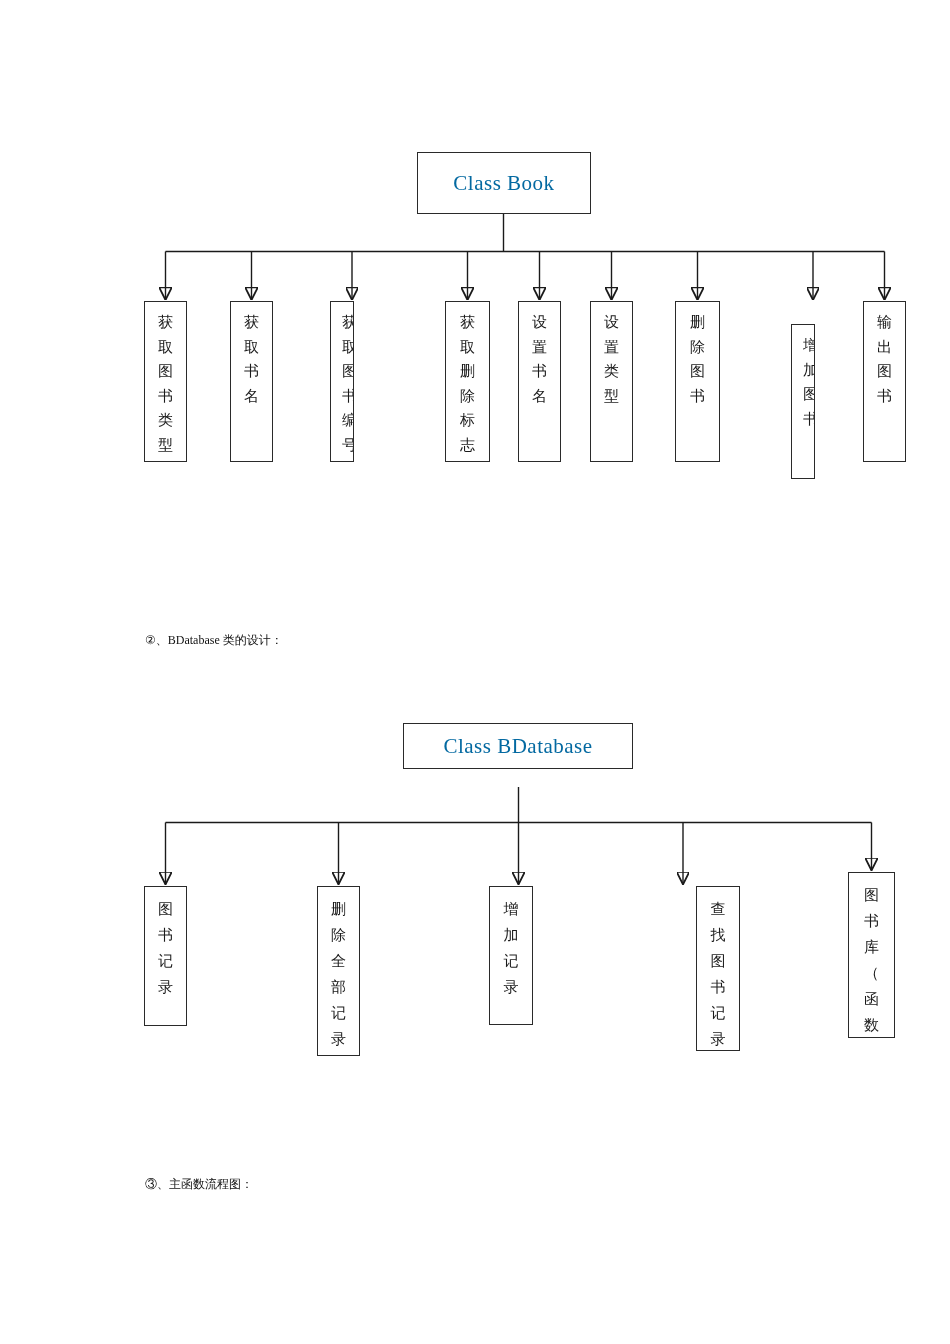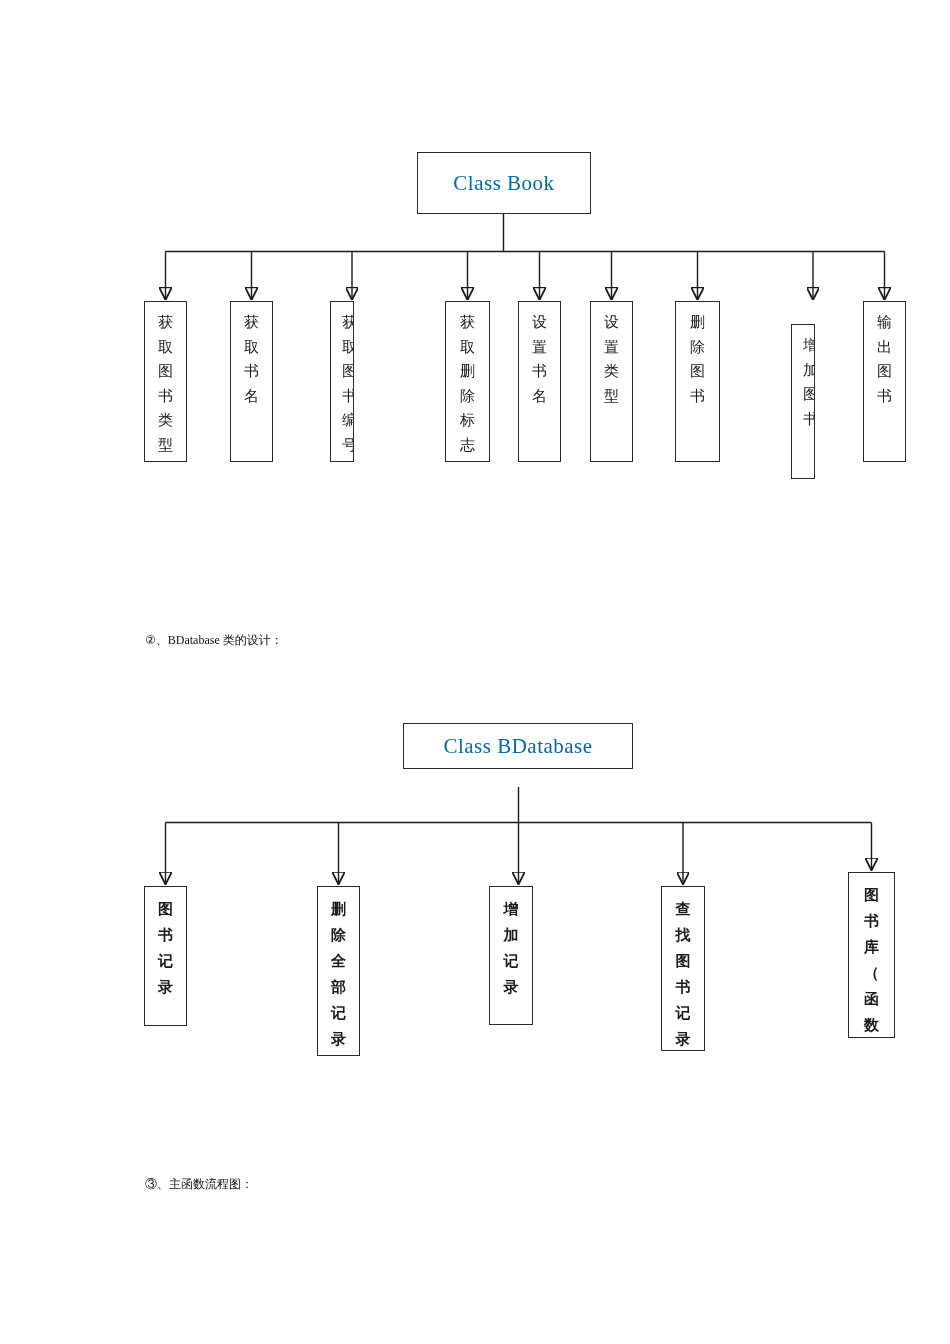--- a/index.html
+++ b/index.html
@@ -41,21 +41,21 @@
     border: 1.2px solid #2a2a2a;
     background: #ffffff;
     font-size: 15px;
     color: #1a1a1a;
     text-align: center;
     word-break: break-all;
     line-break: anywhere;
     overflow: hidden;
   }
   .vnode.d1 { line-height: 24.5px; padding: 8px 11px 0; }
-  .vnode.d2 { line-height: 26px;   padding: 9px 13px 0; font-weight: bold; }
+  .vnode.d2 { line-height: 26px;   padding: 9px 13px 0; }
   .heading {
     position: absolute;
     font-size: 12px;
     color: #111111;
     white-space: nowrap;
   }
 </style>
 </head>
 <body>
 
@@ -108,19 +108,19 @@
   </div>
 
   <div class="heading" style="left:145px; top:632px;">②、BDatabase 类的设计：</div>
 
   <div>
     <div class="rootnode" style="left:403px; top:723px; width:230px; height:46px;">Class BDatabase</div>
 
     <div class="vnode d2" style="left:144px; top:886px; width:43px; height:140px;text-align:right;">图书记录</div>
     <div class="vnode d2" style="left:317px; top:886px; width:43px; height:170px;">删除全部记录</div>
     <div class="vnode d2" style="left:489px; top:886px; width:44px; height:139px;">增加记录</div>
-    <div class="vnode d2" style="left:661px; top:886px; width:44px; height:165px;">查找图书记录</div>
+    <div class="vnode d2" style="left:696px; top:886px; width:44px; height:165px;">查找图书记录</div>
     <div class="vnode d2" style="left:848px; top:872px; width:47px; height:166px;">图书库（函数</div>
   </div>
 
   <div class="heading" style="left:145px; top:1176px;">③、主函数流程图：</div>
 
 </div>
 
 </body></html>

